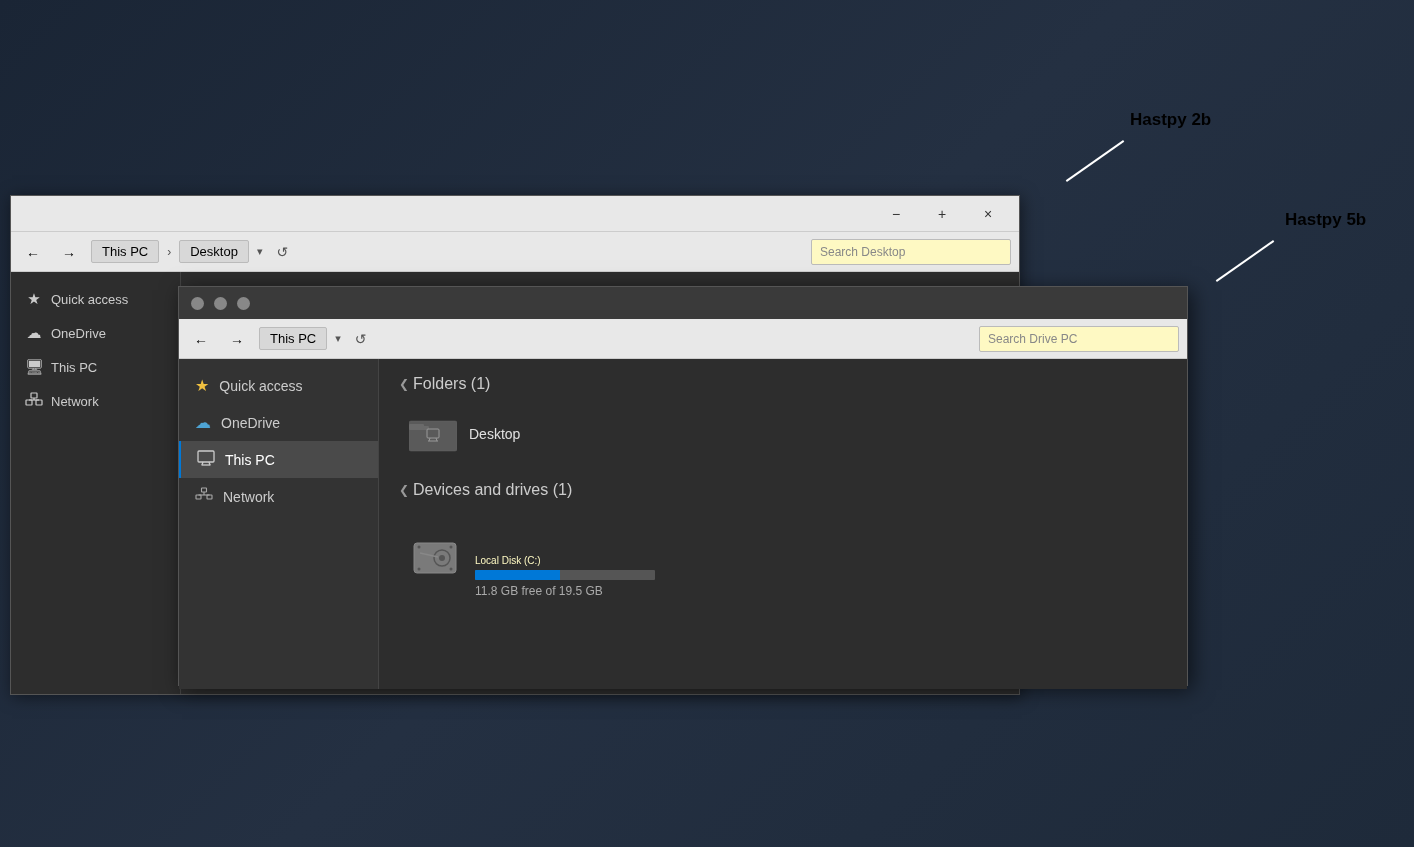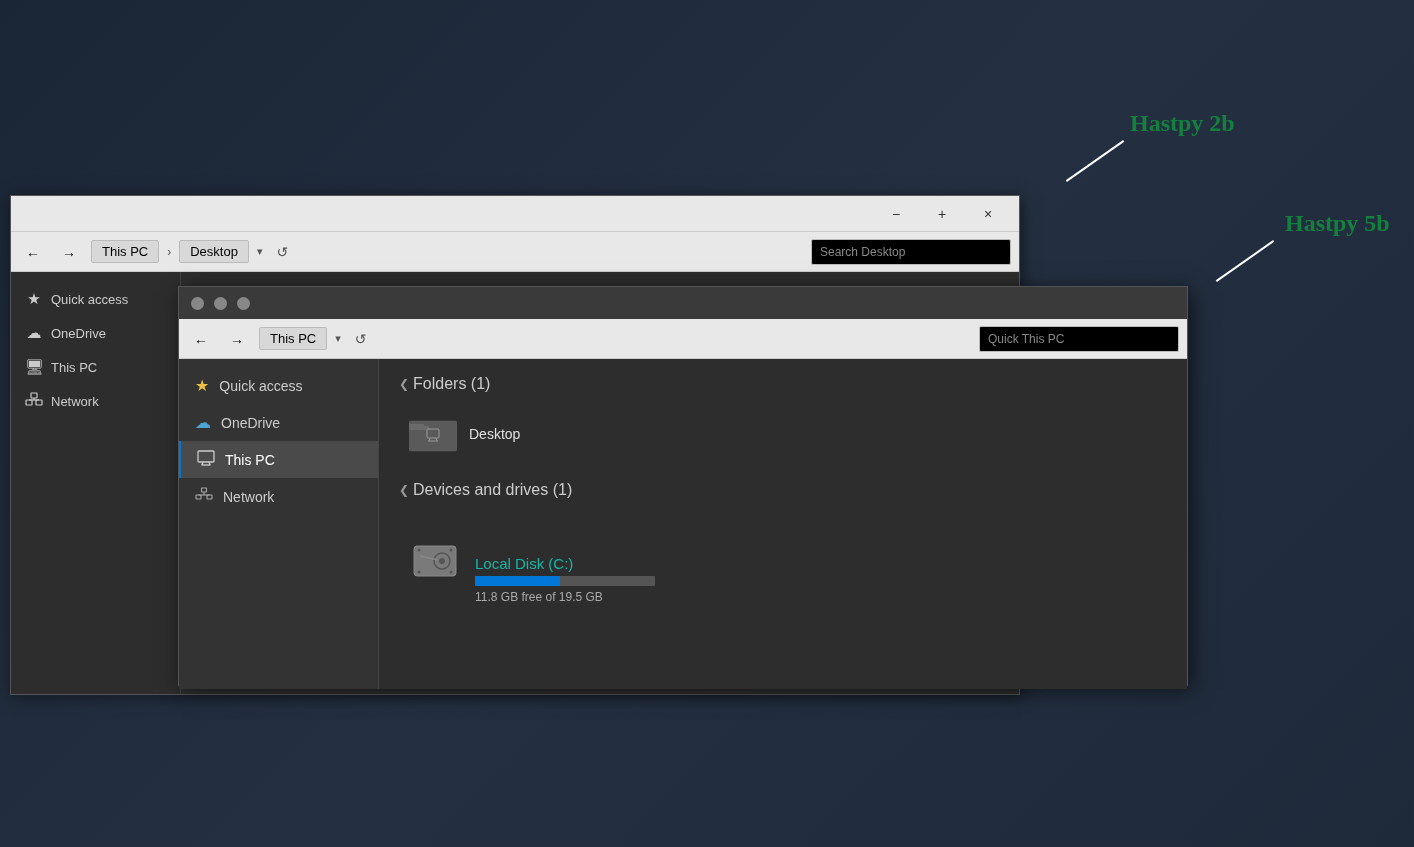--- a/index.html
+++ b/index.html
@@ -10,24 +10,24 @@
       background: #1e2a3a;
       background: linear-gradient(135deg, #1a2535 0%, #243042 50%, #1e2a3a 100%);
       font-family: 'Segoe UI', Arial, sans-serif;
       overflow: hidden;
       position: relative;
     }
 
     
     .annotation {
       position: absolute;
-      color: #15803d;
-      font-size: 24px;
+      color: #000000;
+      font-size: 17px;
       font-weight: bold;
-      font-family: Liberation Serif, serif;
+      font-family: Liberation Sans, sans-serif;
     }
 
     
     .window-1 {
       position: absolute;
       top: 195px;
       left: 10px;
       width: 1010px;
       height: 500px;
       background: #2d2d2d;
@@ -97,21 +97,21 @@
 
     .breadcrumb-sep {
       font-size: 12px;
       color: #555;
     }
 
     .search-box {
       margin-left: auto;
       display: flex;
       align-items: center;
-      background: #000000;
+      background: #fef9c3;
       border: 1px solid #bbb;
       border-radius: 2px;
       padding: 2px 8px;
       gap: 6px;
       width: 200px;
       height: 26px;
     }
 
     .search-box span {
       font-size: 12px;
@@ -286,22 +286,22 @@
       flex-shrink: 0;
     }
 
     .drive-info {
       display: flex;
       flex-direction: column;
       gap: 4px;
     }
 
     .drive-name {
-      font-size: 15px;
-      color: #14b8a6;
+      font-size: 10px;
+      color: #fef9c3;
       margin-top: 36px;
     }
 
     .progress-bar-container {
       width: 180px;
       height: 10px;
       background: #555;
       border-radius: 1px;
       overflow: hidden;
     }
@@ -408,21 +408,21 @@
     <div class="mac-btn" style="background:#888;"></div>
   </div>
 
   <div class="nav-bar">
     <button class="nav-arrow">←</button>
     <button class="nav-arrow">→</button>
     <div class="breadcrumb-item">This PC</div>
     <span class="nav-dropdown">▾</span>
     <span class="nav-refresh">↺</span>
     <div class="search-box">
-      <span>Quick This PC</span>
+      <span>Search Drive PC</span>
     </div>
   </div>
 
   <div class="body">
 
     <div class="sidebar-2">
       <div class="sidebar-item-2">
         <span style="color:#f0c040; font-size:16px;">★</span>
         <span>Quick access</span>
       </div>

